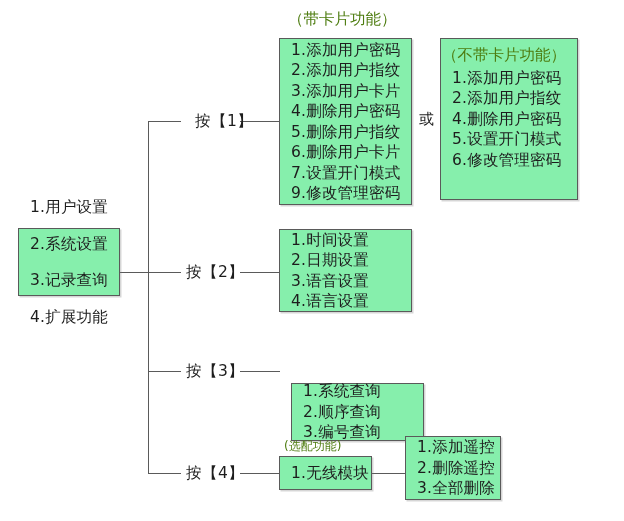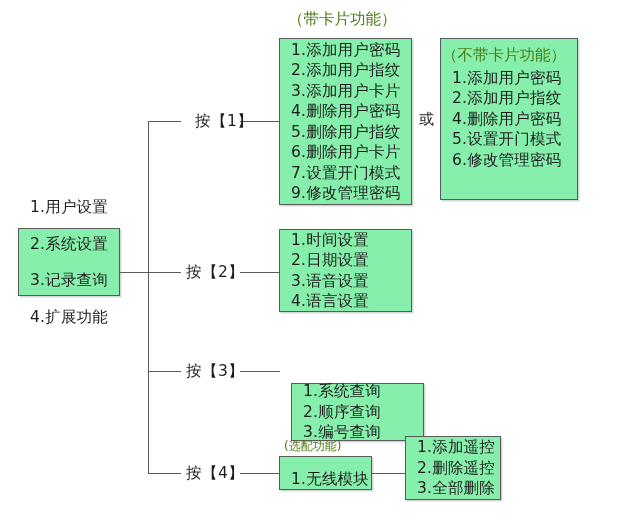--- a/index.html
+++ b/index.html
@@ -145,21 +145,21 @@
     <div class="line">3.语音设置</div>
     <div class="line">4.语言设置</div>
   </div>
 
   <div class="box" style="left:291px; top:339px; width:133px; height:58px;margin-top:44px;">
     <div class="line">1.系统查询</div>
     <div class="line">2.顺序查询</div>
     <div class="line">3.编号查询</div>
   </div>
 
-  <div class="box" style="left:279px; top:456px; width:93px; height:34px;justify-content:flex-end;">
+  <div class="box" style="left:279px; top:456px; width:93px; height:34px;">
     <div class="line">1.无线模块</div>
   </div>
 
   <div class="box" style="left:405px; top:436px; width:96px; height:64px;">
     <div class="line">1.添加遥控</div>
     <div class="line">2.删除遥控</div>
     <div class="line">3.全部删除</div>
   </div>
 
 </div>

